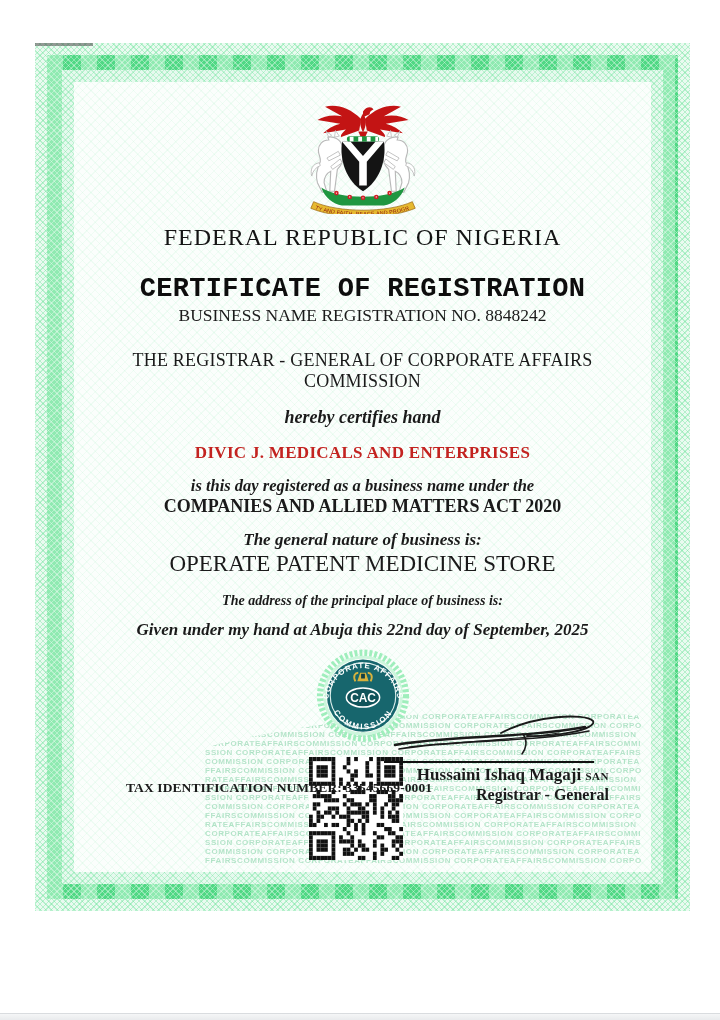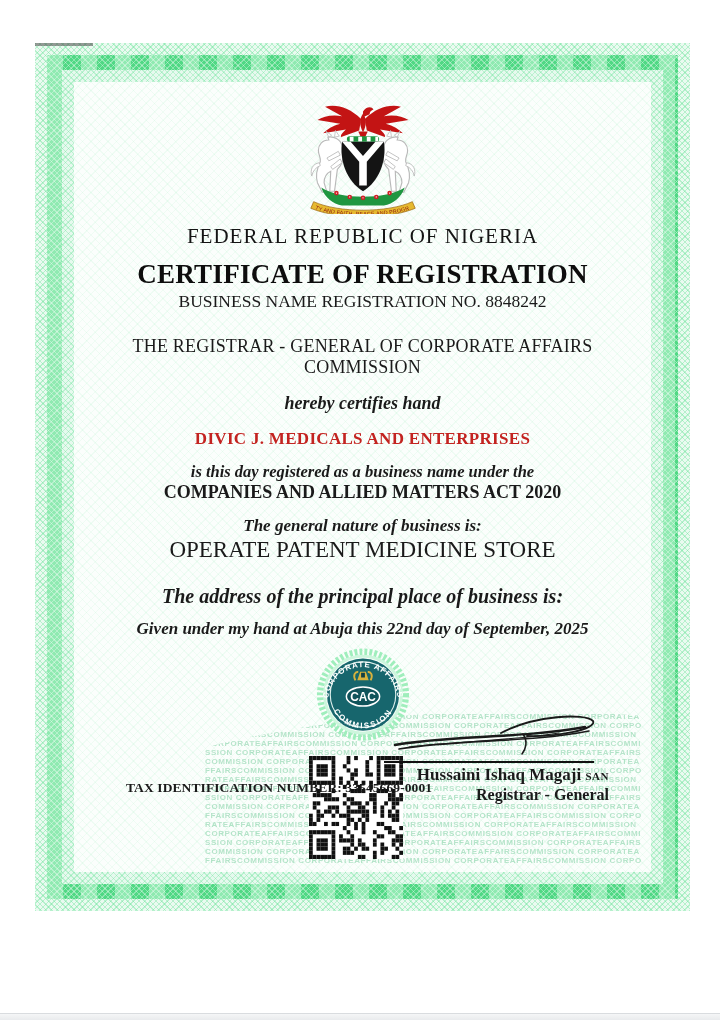--- a/index.html
+++ b/index.html
@@ -56,32 +56,32 @@
     position:absolute; right:6px; bottom:6px; width:440px; height:172px;
     overflow:hidden; z-index:3; pointer-events:none;
     color:rgba(74,187,124,.38);
     font-family:"Liberation Sans","DejaVu Sans",sans-serif;
     font-size:8px; font-weight:bold; line-height:9px; letter-spacing:.6px;
     word-break:break-all; text-align:left;
     clip-path: ellipse(115% 96% at 72% 106%);
   }
   .flow{ position:relative; z-index:4; }
   .coat{ margin-top:20px; }
-  .country{ margin-top:6px; font-size:21px; letter-spacing:1px; color:#141414;}
-  .title{ margin-top:10px; font-size:27px; font-weight:bold; letter-spacing:.3px; color:#0d0d0d;}
+  .country{ margin-top:6px; font-size:24px; letter-spacing:1px; color:#141414;}
+  .title{ margin-top:23px; font-size:27px; font-weight:bold; letter-spacing:.3px; color:#0d0d0d;font-family:Liberation Mono, monospace;}
   .subtitle{ margin-top:1px; font-size:17.5px; font-weight:normal;}
   .issuer{ margin-top:24px; font-size:18px; letter-spacing:.2px;}
   .script{ font-style:italic; font-weight:bold; }
   .certifies{ margin-top:15px; font-size:18px;}
   .bizname{ margin-top:15px; font-size:17px; font-weight:bold; color:#c32320; letter-spacing:.3px;}
   .registered{ margin-top:13px; font-size:16.5px;}
   .act{ font-size:18px; font-weight:bold; margin-top:0;}
   .nature-label{ margin-top:13px; font-size:17px;}
   .nature-value{ margin-top:1px; font-size:23px;}
-  .addr-label{ margin-top:22px; font-size:20px;}
+  .addr-label{ margin-top:16px; font-size:14px;}
   .addr-value{ margin-top:5px; font-size:17px; max-width:572px; margin-left:auto; margin-right:auto; line-height:1.25;}
   .given{ margin-top:11px; font-size:17px;}
   .seal-wrap{ margin-top:8px; }
   .qr-wrap{ margin-top:6px; position:relative; left:-7px;}
   .sig-block{
     position:absolute; right:42px; bottom:68px; width:240px; text-align:right; z-index:4;
   }
   .sig-line{ border-top:2px solid #111; width:210px; margin:0 auto; }
   .sig-name{ font-size:17px; font-weight:bold; margin-top:2px; }
   .sig-name .suffix{ font-size:11px; font-weight:bold; letter-spacing:.5px;}

